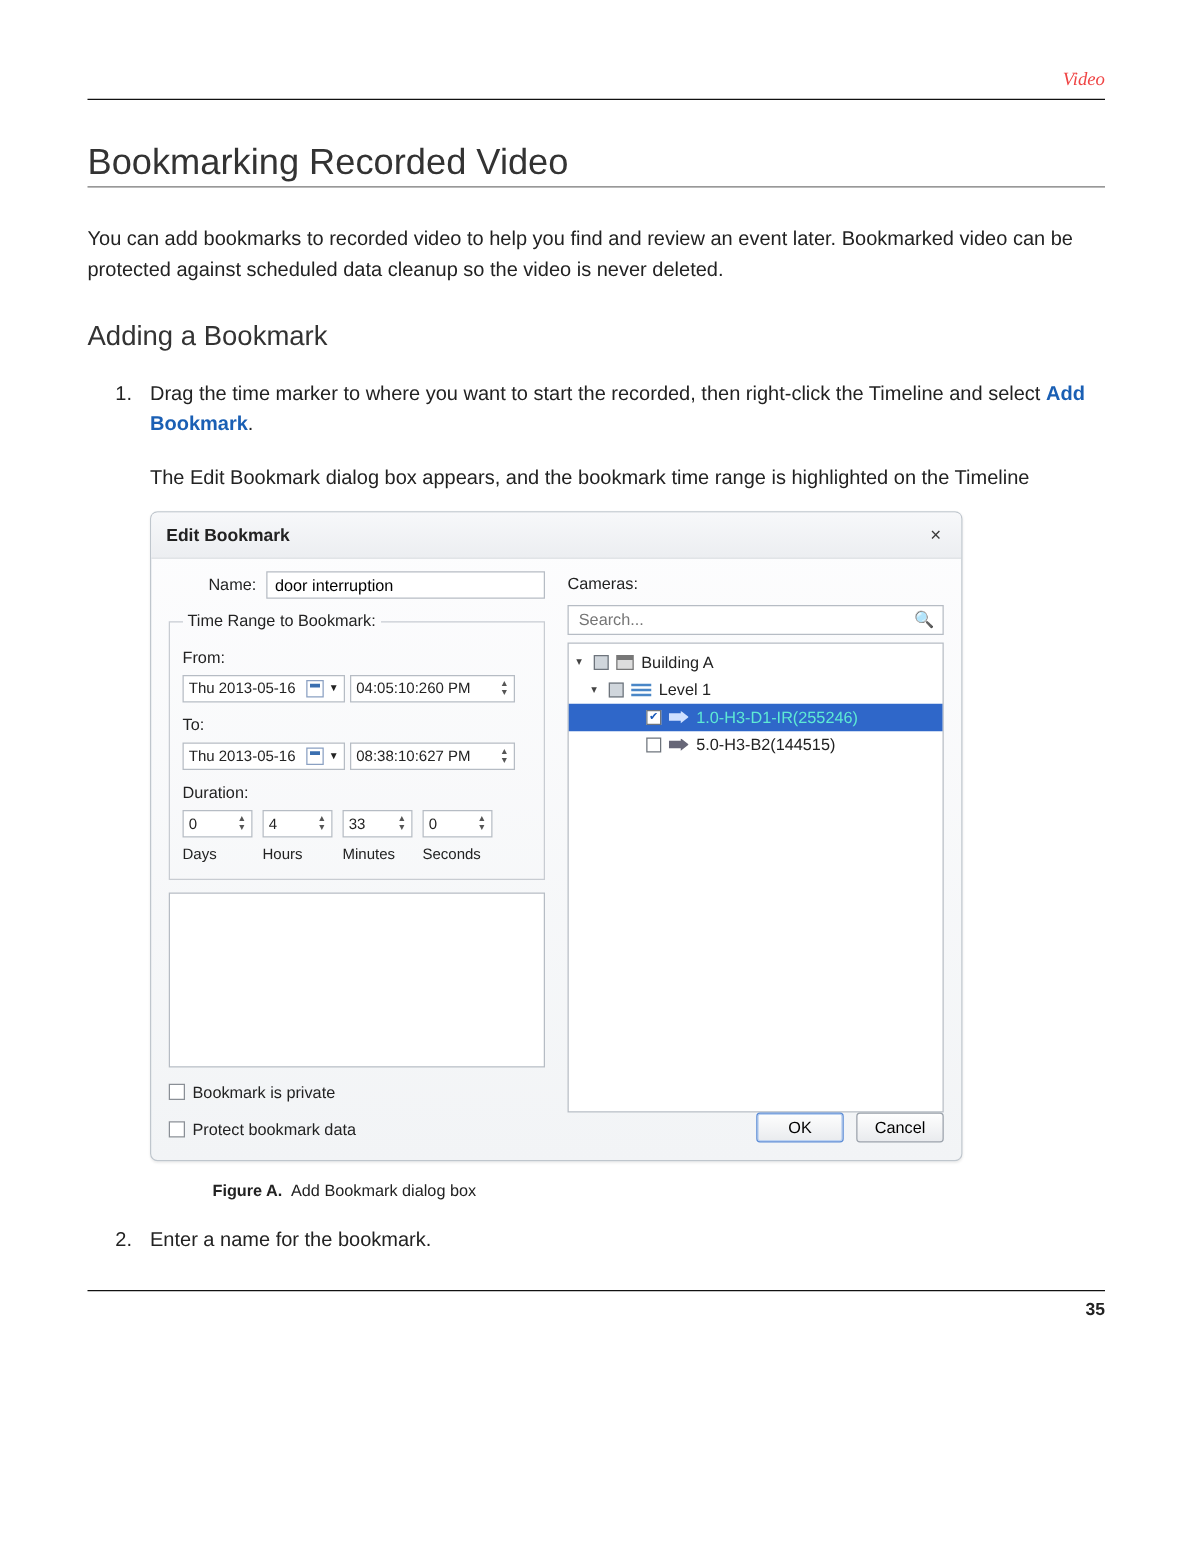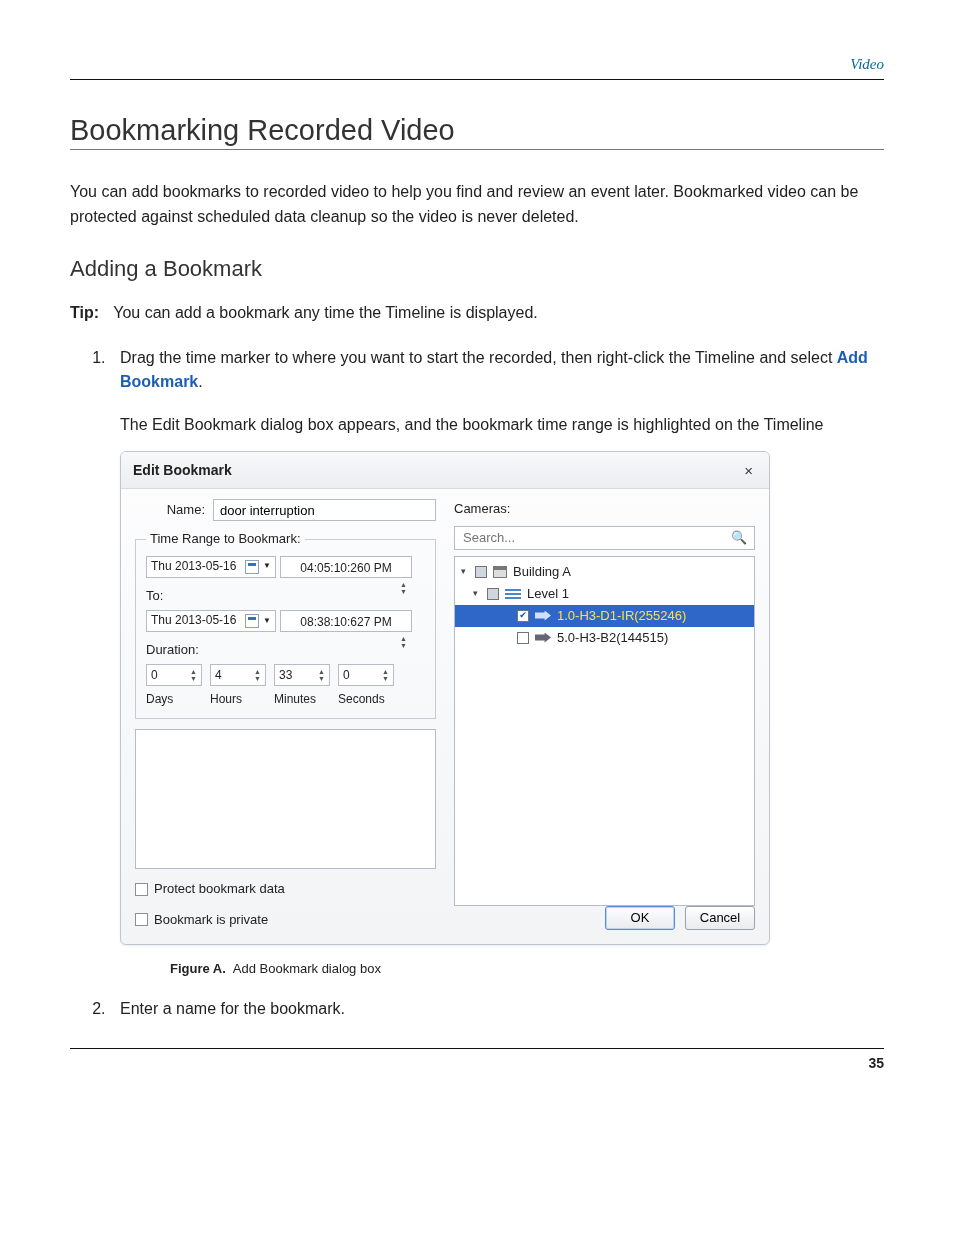--- a/index.html
+++ b/index.html
@@ -16,21 +16,21 @@
   .header-region {
     border-bottom: 1.5px solid #111;
     padding-bottom: 6px;
     margin-bottom: 34px;
   }
   .header-text {
     text-align: right;
     font-style: italic;
     font-family: Georgia, 'Times New Roman', serif;
     font-size: 15px;
-    color: #0369a1;
+    color: #ef4444;
   }
   h1.section-title {
     font-weight: 400;
     font-size: 29px;
     color: #333;
     border-bottom: 1px solid #777;
     display: block;
     margin: 0 0 30px 0;
     padding-bottom: 2px;
   }
@@ -127,21 +127,21 @@
     border: 1px solid #b6bcc4;
     background: #fff;
     height: 22px;
     font-size: 12px;
     padding: 2px 4px;
     display: inline-flex;
     align-items: center;
     gap: 4px;
   }
   .datebox { width: 130px; justify-content: space-between; }
-  .timebox { width: 132px; justify-content: space-between; margin-left: 4px; flex-direction: column;}
+  .timebox { width: 132px; justify-content: space-between; margin-left: 4px;}
   .calicon {
     width: 14px; height: 14px; display:inline-block;
     background: linear-gradient(#fff,#fff);
     border:1px solid #8aa0c2; position:relative;
   }
   .calicon::after{content:"";position:absolute;top:2px;left:2px;right:2px;height:3px;background:#3b6fb0;}
   .dropdown-arrow { font-size: 8px; margin-left:2px; }
   .spinbtns { display:inline-flex; flex-direction:column; font-size:7px; line-height:7px; color:#555; margin-left:auto;}
   .spinbtns span{cursor:pointer;}
   .duration-row { display:flex; gap:8px; margin-top:4px;}
@@ -166,21 +166,21 @@
   .search-wrap input{border:none;outline:none;flex:1;font-size:13px;color:#666;font-family:inherit;}
   .mag { font-size:13px; color:#555; }
   .tree {
     border:1px solid #b6bcc4; background:#fff; flex:1;
     padding:4px 0;
   }
   .tree-row{
     display:flex; align-items:center; gap:6px; height:22px; padding:0 6px;
     font-size:13px;
   }
-  .tree-row.selected{ background:#2f67c9; color:#fde047; }
+  .tree-row.selected{ background:#2f67c9; color:#5eead4; }
   .indent1{padding-left:18px;}
   .indent3{padding-left:62px;}
   .tri{font-size:9px;color:#444;width:8px;}
   .boxcb{width:12px;height:12px;border:1px solid #6e747c;background:#fff;display:inline-flex;align-items:center;justify-content:center;font-size:9px;color:#1a5fb4;}
   .boxcb.mixed{background:#d0d6dc;}
   .boxcb.checked{background:#fff;color:#1657b8;}
   .boxcb.checked::after{content:"✔";}
   .ico{width:14px;height:12px;display:inline-block;}
   .ico.bldg{border:1px solid #777;border-top:4px solid #777;background:#ddd;}
   .ico.lvl{width:16px;height:10px;border-top:2px solid #4a87c7;border-bottom:2px solid #4a87c7;position:relative;}
@@ -210,24 +210,20 @@
   <div class="header-region">
     <div class="header-text">Video</div>
   </div>
 
   <h1 class="section-title">Bookmarking Recorded Video</h1>
 
   <p class="body">You can add bookmarks to recorded video to help you find and review an event later. Bookmarked video can be protected against scheduled data cleanup so the video is never deleted.</p>
 
   <h2 class="subheading">Adding a Bookmark</h2>
 
-  <p class="tip-line">
-    <b>Tip:</b>
-    <span>You can add a bookmark any time the Timeline is displayed.</span>
-  </p>
 
   <ol class="steps">
     <li>
       <span>Drag the time marker to where you want to start the recorded, then right-click the Timeline and select </span><span class="cmd">Add Bookmark</span><span>.</span>
 
       <div class="step-followup">The Edit Bookmark dialog box appears, and the bookmark time range is highlighted on the Timeline</div>
 
       <div class="figure-wrap">
         <div class="dialog">
           <div class="dlg-titlebar">
@@ -237,20 +233,21 @@
           <div class="dlg-body">
             <div class="dlg-left">
               <div class="row">
                 <span class="lbl">Name:</span>
                 <input class="text-input" value="door interruption" style="">
               </div>
 
               <fieldset class="time-range">
                 <legend>Time Range to Bookmark:</legend>
 
+                <div class="sublabel">From:</div>
                 <div style="display:flex;">
                   <div class="datebox">
                     <span>Thu 2013-05-16</span>
                     <span style="display:inline-flex;align-items:center;gap:2px;">
                       <span class="calicon"></span>
                       <span class="dropdown-arrow">▼</span>
                     </span>
                   </div>
                   <div class="timebox">
                     <span>04:05:10:260  PM</span>
@@ -315,25 +312,25 @@
                   <span>Hours</span>
                   <span>Minutes</span>
                   <span>Seconds</span>
                 </div>
               </fieldset>
 
               <div class="desc-box"></div>
 
               <div class="chk-row">
                 <span class="chk"></span>
-                <span>Protect bookmark data</span>
+                <span>Bookmark is private</span>
               </div>
               <div class="chk-row">
                 <span class="chk"></span>
-                <span>Bookmark is private</span>
+                <span>Protect bookmark data</span>
               </div>
             </div>
 
             <div class="dlg-right">
               <div class="cameras-label">Cameras:</div>
               <div class="search-wrap">
                 <input placeholder="Search..." style="">
                 <span class="mag">🔍</span>
               </div>
               <div class="tree">

